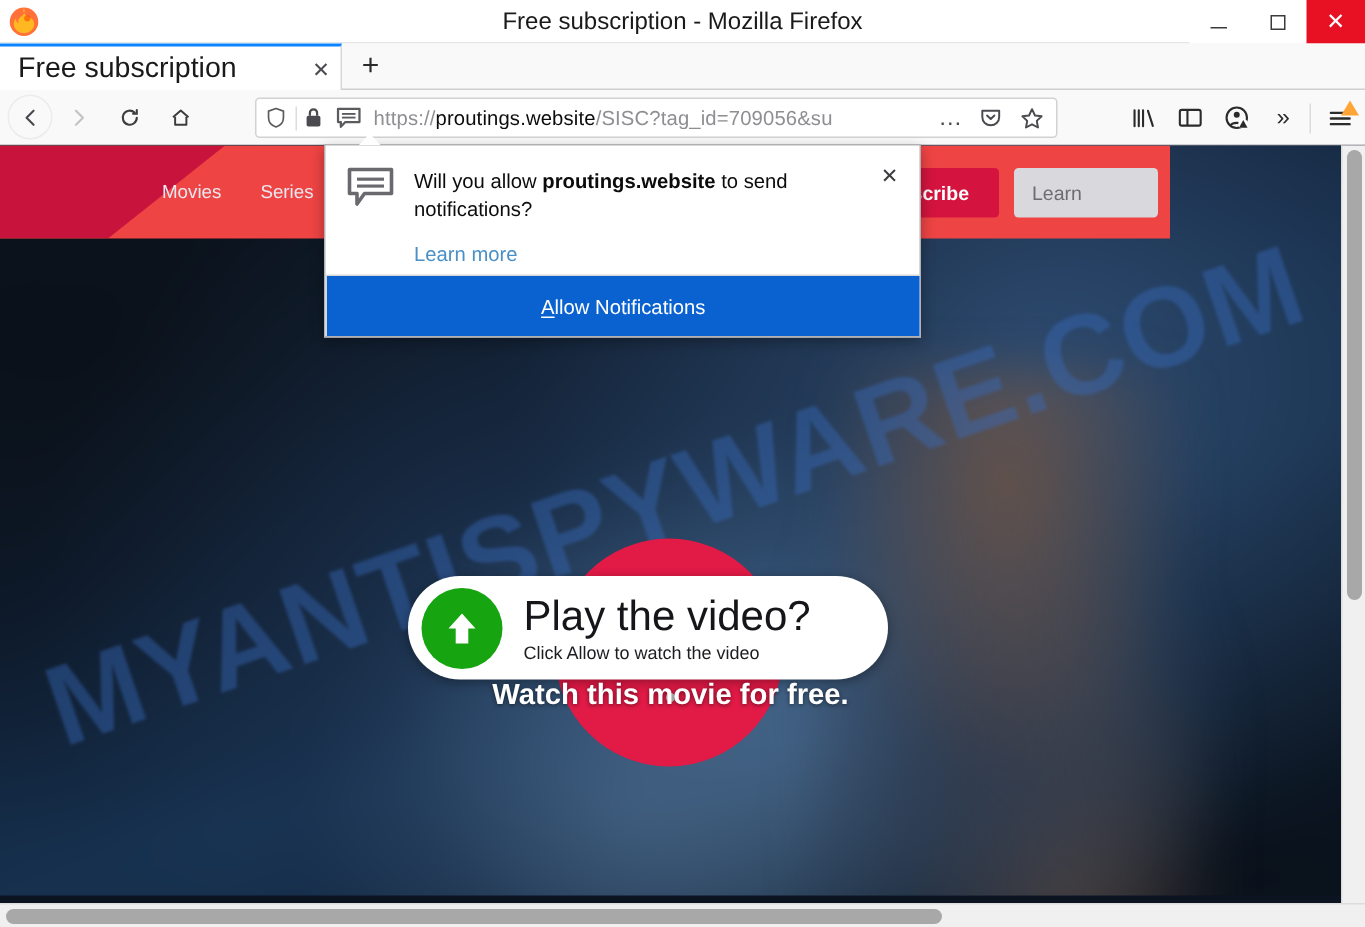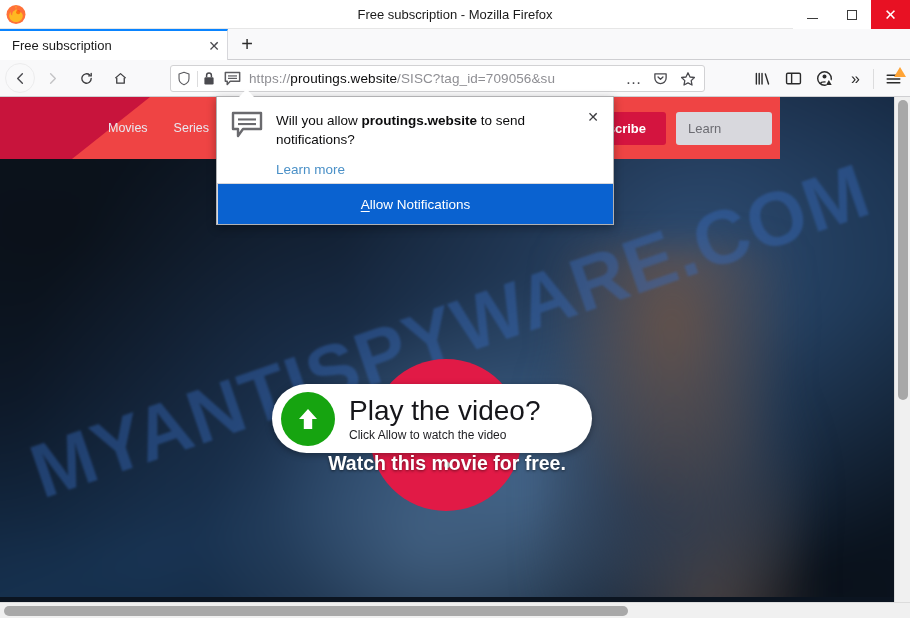--- a/index.html
+++ b/index.html
@@ -12,21 +12,21 @@
   .window { position: relative; width: 910px; height: 618px; background: #f9f9fa; }
 
   
   .titlebar {
     position: absolute; left: 0; top: 0; width: 910px; height: 29px;
     background: #ffffff; border-bottom: 1px solid #e6e6e6;
   }
   .ff-logo { position: absolute; left: 5px; top: 3px; width: 22px; height: 22px; }
   .win-title {
     position: absolute; left: 0; top: 0; width: 910px; height: 29px;
-    line-height: 29px; text-align: center; font-size: 13px; color: #1a1a1a;
+    line-height: 29px; text-align: center; font-size: 16px; color: #1a1a1a;
   }
   .wbtns { position: absolute; right: 0; top: 0; height: 29px; display: flex; }
   .wbtn {
     width: 39px; height: 29px; display: flex; align-items: center;
     justify-content: center; background: #ffffff; color: #3b3b3b; font-size: 12px;
   }
   .wbtn.close { background: #e81123; color: #ffffff; }
   .wbtn-min { width: 11px; height: 1px; background: #3b3b3b; margin-top: 7px; }
   .wbtn-max { width: 10px; height: 10px; border: 1.4px solid #3b3b3b; }
   .wbtn-x { font-size: 15px; line-height: 1; font-family: "Liberation Sans", sans-serif; }
@@ -35,21 +35,21 @@
   .tabstrip {
     position: absolute; left: 0; top: 29px; width: 910px; height: 31px;
     background: #f9f9fa; border-bottom: 1px solid #cfcfd2;
   }
   .tab {
     position: absolute; left: 0; top: 0; width: 228px; height: 31px;
     background: #ffffff; border-top: 2px solid #0a84ff;
     border-right: 1px solid #d7d7db; display: flex; align-items: center;
   }
   .tab-label {
-    flex: 1; padding-left: 12px; font-size: 13px; color: #1a1a1a;
+    flex: 1; padding-left: 12px; font-size: 19px; color: #1a1a1a;
     white-space: nowrap; overflow: hidden; text-overflow: ellipsis;
   }
   .tab-close {
     width: 26px; height: 31px; display: flex; align-items: center;
     justify-content: center; font-size: 14px; color: #4a4a4f;
   }
   .newtab {
     position: absolute; left: 229px; top: 0; width: 36px; height: 31px;
     display: flex; align-items: center; justify-content: center;
     font-size: 20px; color: #2b2b2b; font-weight: 300;

